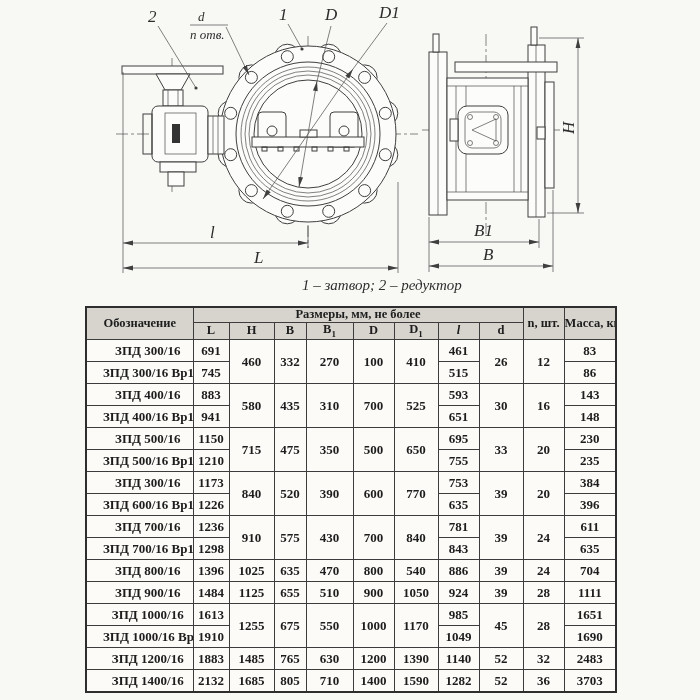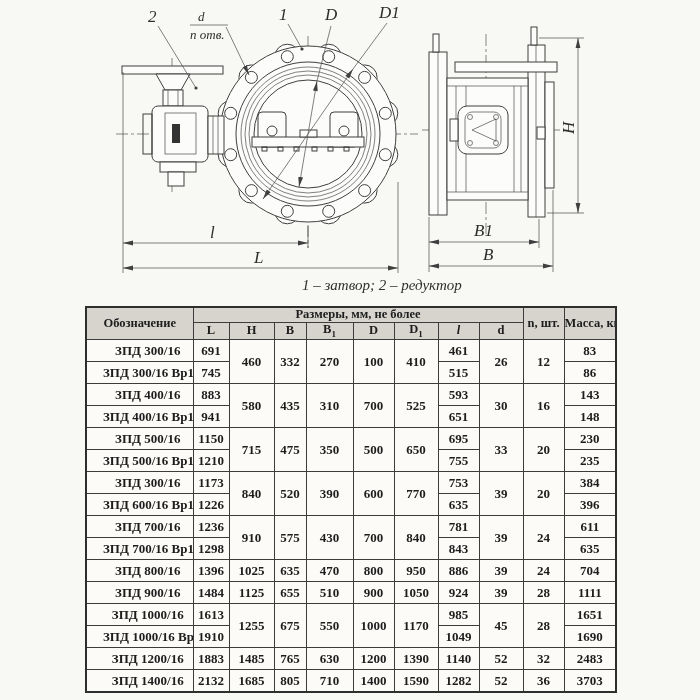--- a/index.html
+++ b/index.html
@@ -345,21 +345,21 @@
           <td>843</td>
           <td>635</td>
         </tr>
         <tr>
           <td class="des">ЗПД 800/16</td>
           <td>1396</td>
           <td>1025</td>
           <td>635</td>
           <td>470</td>
           <td>800</td>
-          <td>950</td>
+          <td>540</td>
           <td>886</td>
           <td>39</td>
           <td>24</td>
           <td>704</td>
         </tr>
         <tr>
           <td class="des">ЗПД 900/16</td>
           <td>1484</td>
           <td>1125</td>
           <td>655</td>

